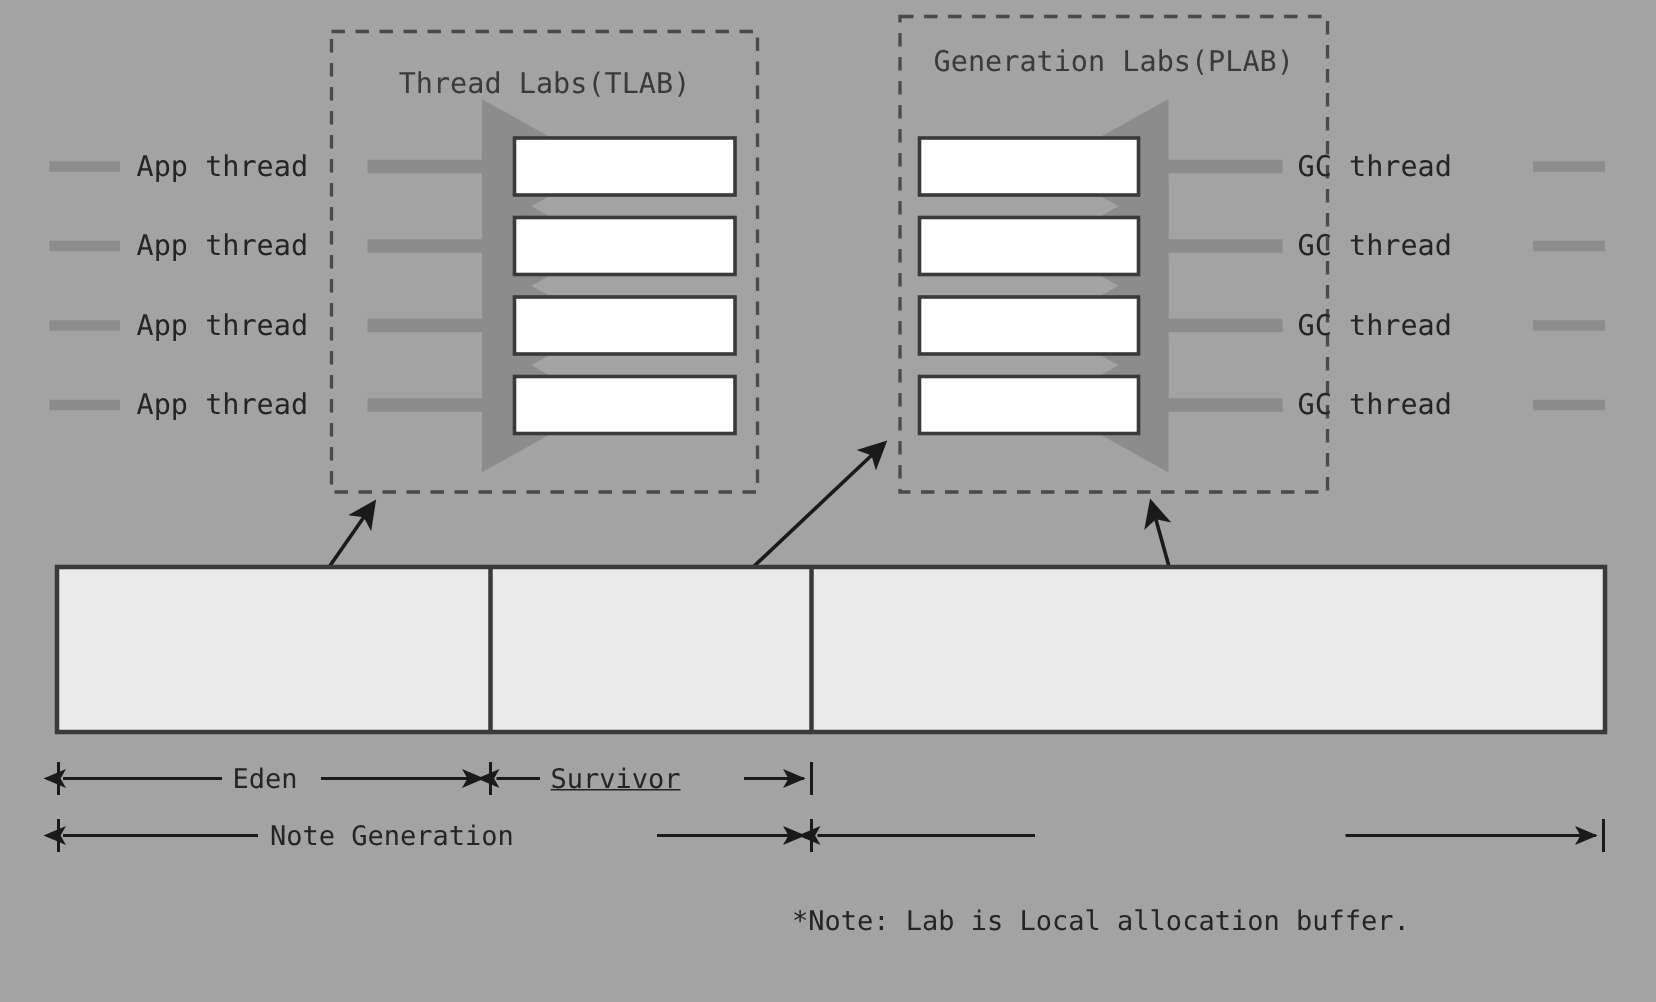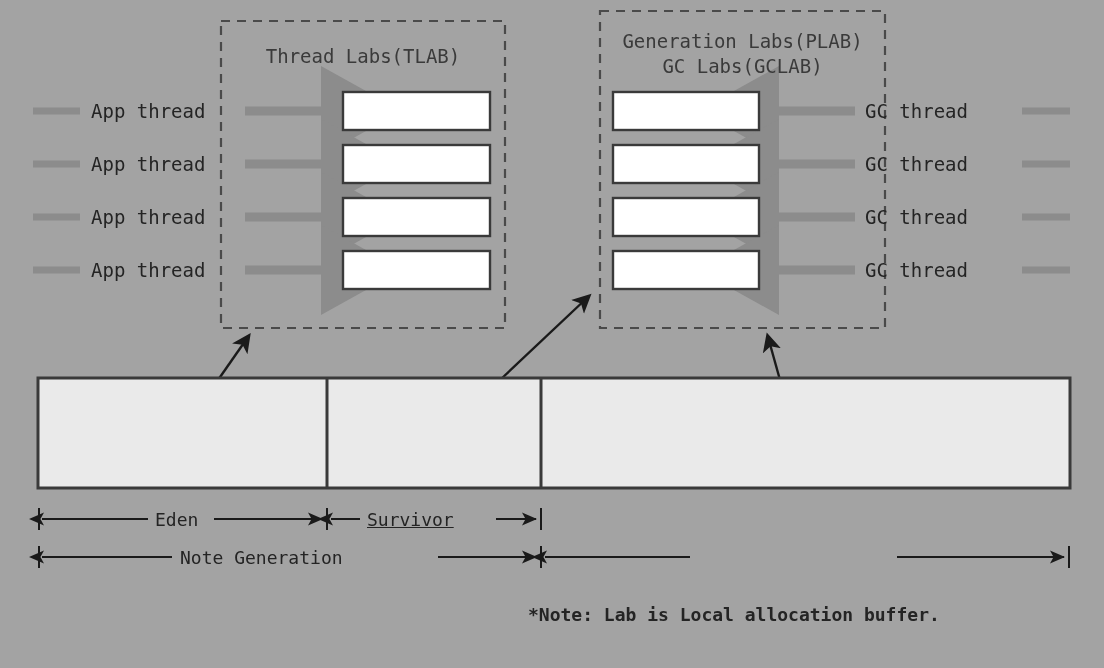--- a/index.html
+++ b/index.html
@@ -43,21 +43,20 @@
     color: #242424;
   }
   .scale-label {
     font-size: 18px;
     color: #242424;
     text-align: center;
   }
   .note {
     font-size: 18px;
     color: #242424;
-    font-weight: bold;
   }
 </style>
 </head>
 <body>
 
 <div id="canvas">
 
   <svg class="layer" viewBox="0 0 1104 668" xmlns="http://www.w3.org/2000/svg">
     <defs>
       <marker id="grayArrowR" markerWidth="10" markerHeight="10" refX="1" refY="5" orient="auto" markerUnits="strokeWidth">
@@ -143,21 +142,20 @@
       <line x1="541" y1="546" x2="541" y2="568"></line>
       <line x1="545" y1="557" x2="690" y2="557" marker-start="url(#tickArrowL)"></line>
       <line x1="897" y1="557" x2="1064" y2="557" marker-end="url(#tickArrowR)"></line>
       <line x1="1069" y1="546" x2="1069" y2="568"></line>
     </g>
   </svg>
 
   <div class="txt group-title" style="left:221px; top:44px; width:284px;">Thread Labs(TLAB)</div>
 
   <div class="txt group-title" style="left:600px; top:29px; width:285px;">Generation Labs(PLAB)</div>
-  <div class="txt group-title" style="left:600px; top:54px; width:285px;">GC Labs(GCLAB)</div>
 
   <div class="txt thread-label" style="left:91px; top:100px;">App thread</div>
   <div class="txt thread-label" style="left:91px; top:153px;">App thread</div>
   <div class="txt thread-label" style="left:91px; top:206px;">App thread</div>
   <div class="txt thread-label" style="left:91px; top:259px;">App thread</div>
 
   <div class="txt thread-label" style="left:865px; top:100px;">GC thread</div>
   <div class="txt thread-label" style="left:865px; top:153px;">GC thread</div>
   <div class="txt thread-label" style="left:865px; top:206px;">GC thread</div>
   <div class="txt thread-label" style="left:865px; top:259px;">GC thread</div>

